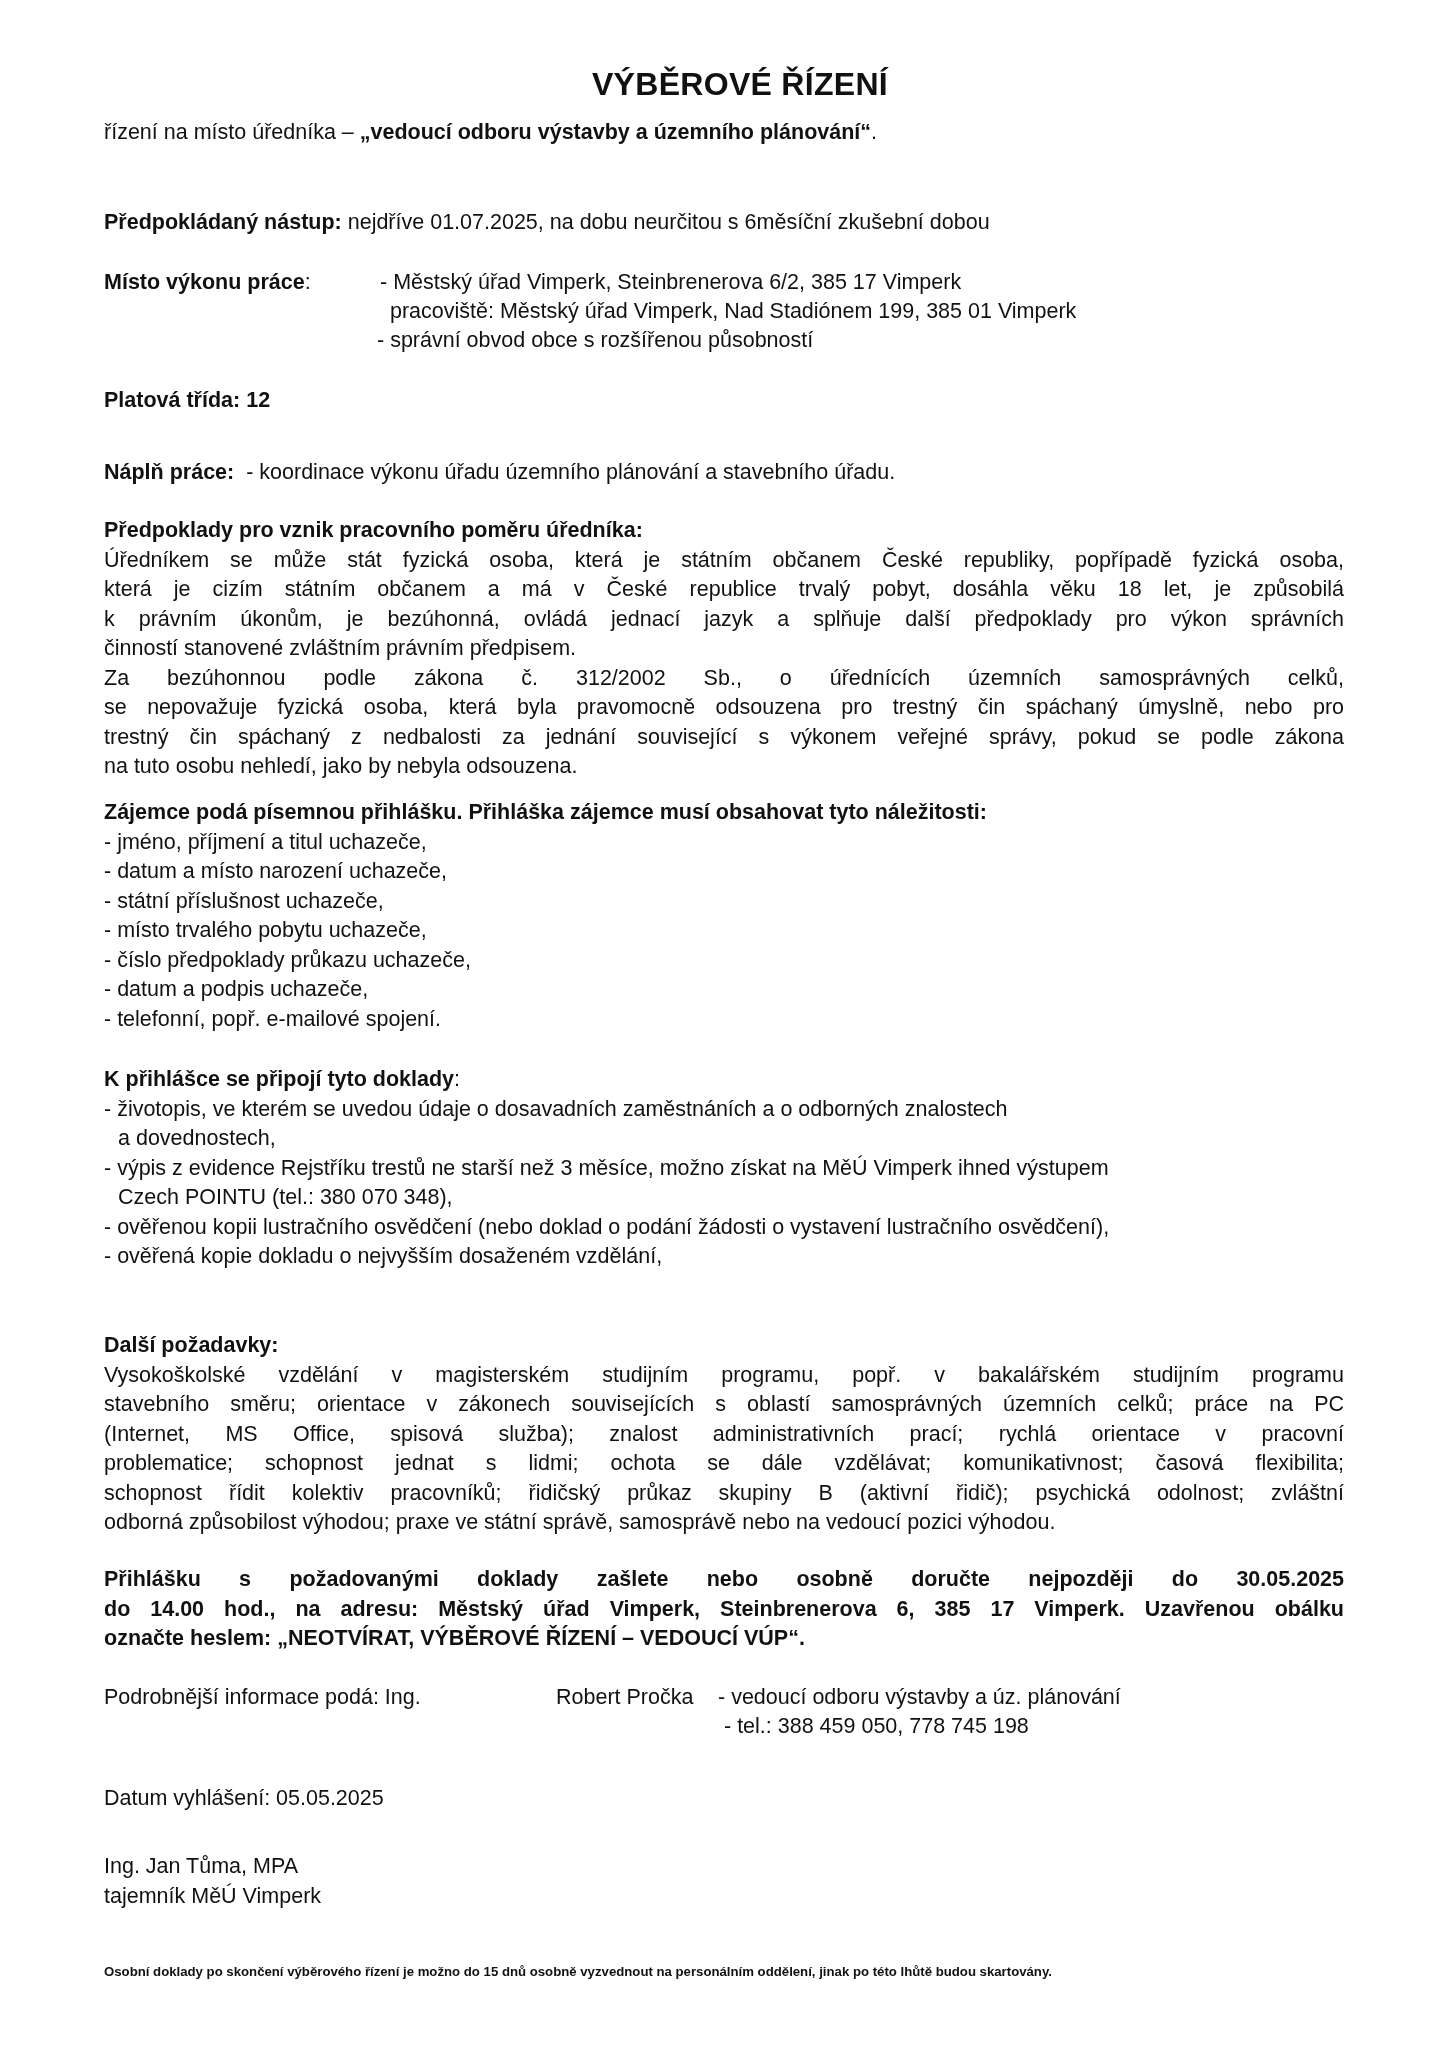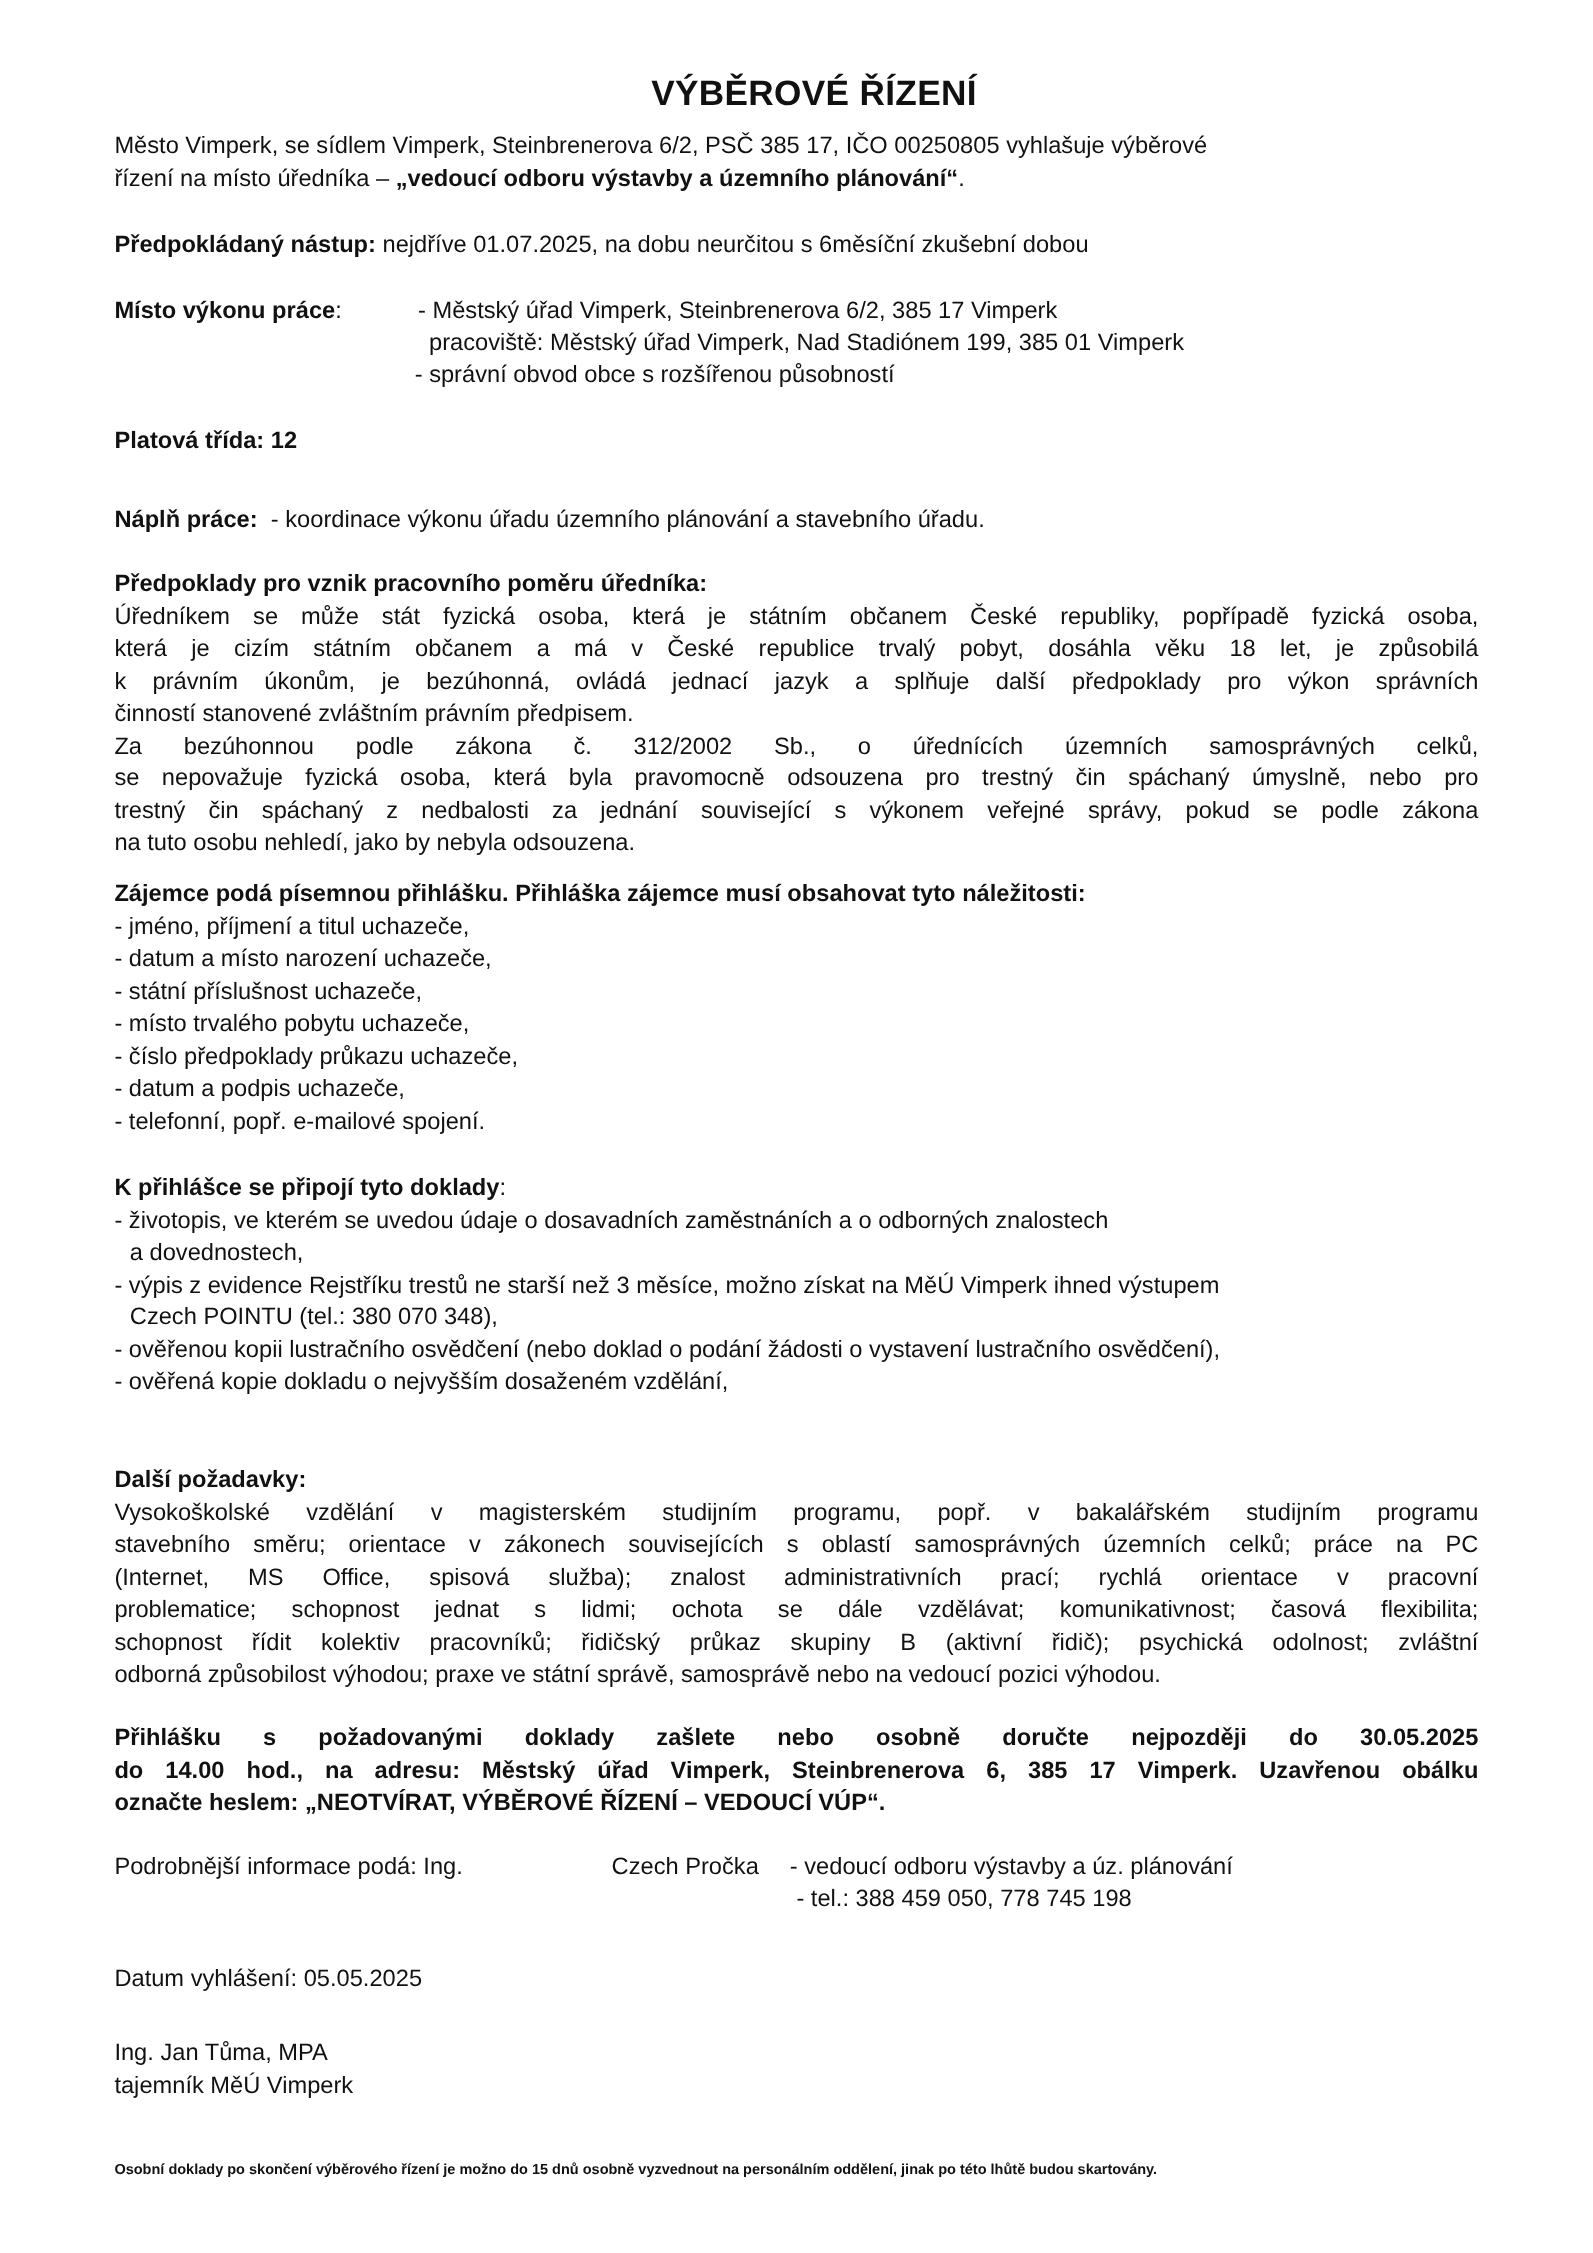--- a/index.html
+++ b/index.html
@@ -24,21 +24,20 @@
   }
 </style>
 </head>
 <body>
 
 <div class="page">
 
   <h1 class="title">VÝBĚROVÉ ŘÍZENÍ</h1>
 
   <div class="blk" style="top:118px;">
-    <span class="line">Město Vimperk, se sídlem Vimperk, Steinbrenerova 6/2, PSČ 385 17, IČO 00250805 vyhlašuje výběrové</span>
     <span class="line"><span>řízení na místo úředníka – </span><span class="b">„vedoucí odboru výstavby a územního plánování“</span><span>.</span></span>
   </div>
 
   <div class="blk" style="top:208px;">
     <span class="line"><span class="b">Předpokládaný nástup:</span><span> nejdříve 01.07.2025, na dobu neurčitou s 6měsíční zkušební dobou</span></span>
   </div>
 
   <div class="blk" style="top:268px;">
     <span style="position:absolute; left:0; top:0; white-space:nowrap;"><span class="b">Místo výkonu práce</span><span>:</span></span>
     <span style="position:absolute; left:276px; top:0; white-space:nowrap;">- Městský úřad Vimperk, Steinbrenerova 6/2, 385 17 Vimperk</span>
@@ -98,21 +97,21 @@
   </div>
 
   <div class="blk b" style="top:1565px;">
     <span class="jline">Přihlášku s požadovanými doklady zašlete nebo osobně doručte nejpozději do 30.05.2025</span>
     <span class="jline">do 14.00 hod., na adresu: Městský úřad Vimperk, Steinbrenerova 6, 385 17 Vimperk. Uzavřenou obálku</span>
     <span class="lastline">označte heslem: „NEOTVÍRAT, VÝBĚROVÉ ŘÍZENÍ – VEDOUCÍ VÚP“.</span>
   </div>
 
   <div class="blk" style="top:1683px; height:60px;">
     <span style="position:absolute; left:0; top:0; white-space:nowrap;">Podrobnější informace podá: Ing.</span>
-    <span style="position:absolute; left:452px; top:0; white-space:nowrap;">Czech Pročka</span>
+    <span style="position:absolute; left:452px; top:0; white-space:nowrap;">Robert Pročka</span>
     <span style="position:absolute; left:614px; top:0; white-space:nowrap;">- vedoucí odboru výstavby a úz. plánování</span>
     <span style="position:absolute; left:620px; top:29px; white-space:nowrap;">- tel.: 388 459 050, 778 745 198</span>
   </div>
 
   <div class="blk" style="top:1784px; text-align:left;">
     <span>Datum vyhlášení: 05.05.2025</span>
   </div>
 
   <div class="blk" style="top:1852px;">
     <span class="line">Ing. Jan Tůma, MPA</span>

